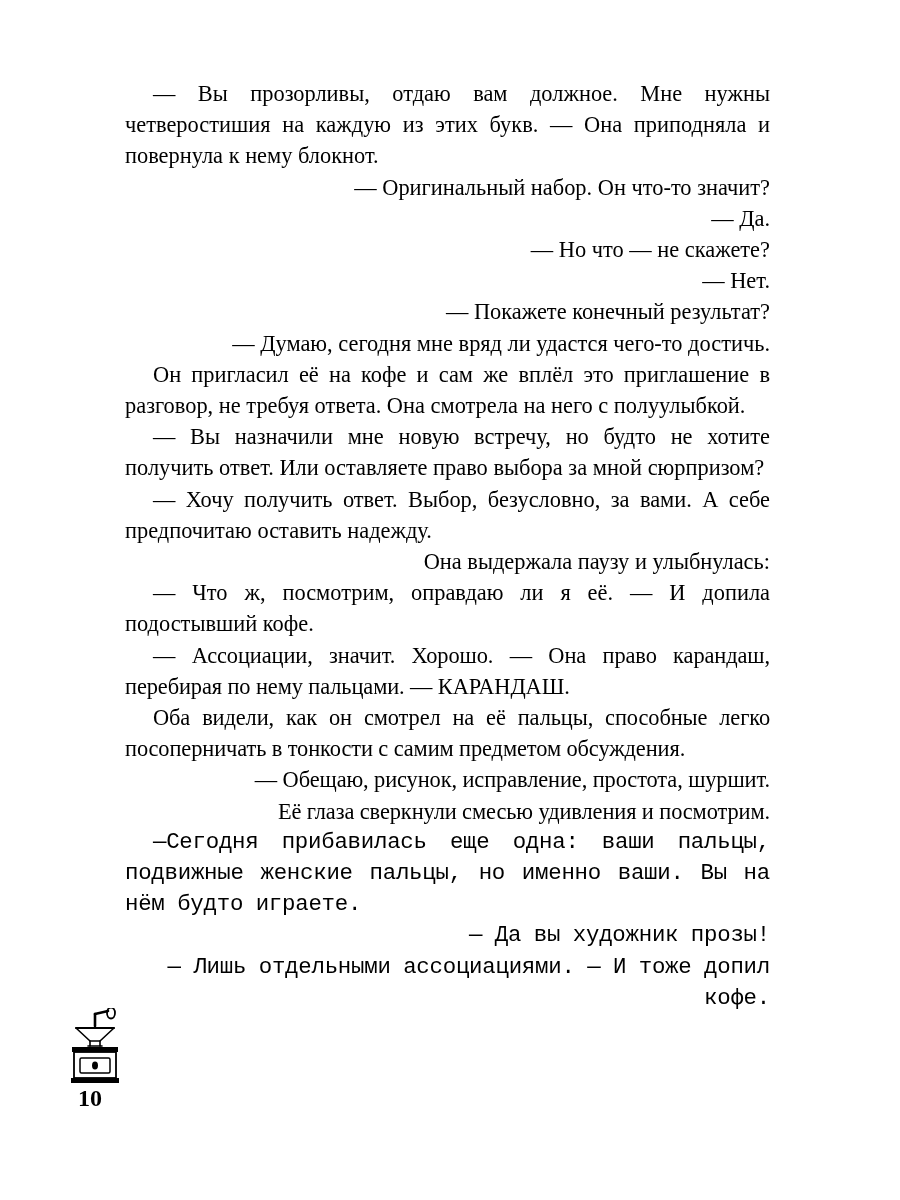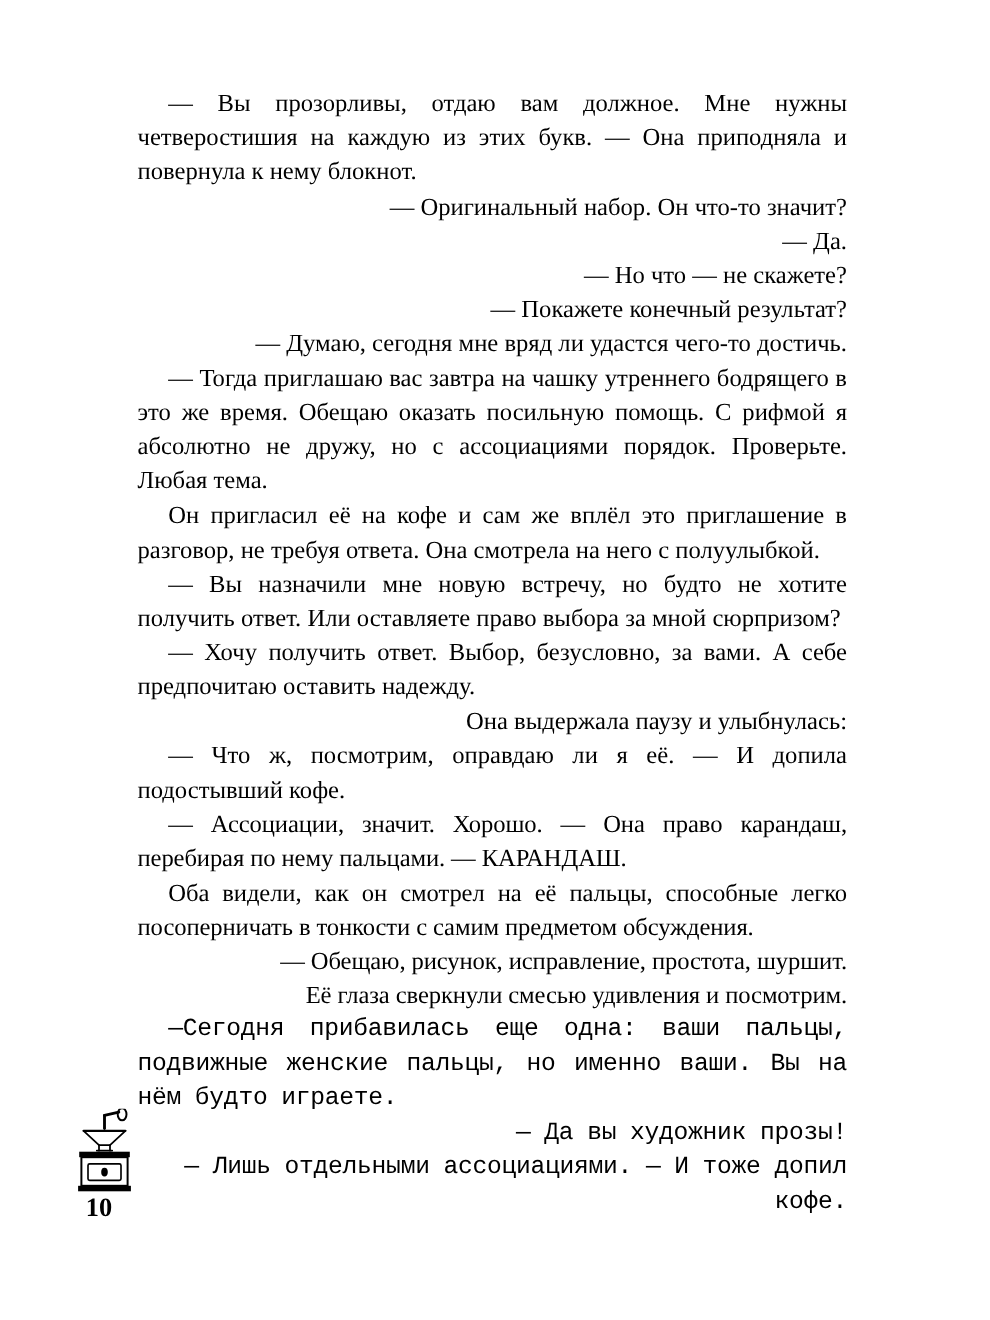--- a/index.html
+++ b/index.html
@@ -83,23 +83,23 @@
 </head>
 <body>
 
 <div class="page">
 
   <div class="text-column">
     <p class="para">— Вы прозорливы, отдаю вам должное. Мне нужны четверостишия на каждую из этих букв. — Она приподняла и повернула к нему блокнот.</p>
     <p class="para ragged">— Оригинальный набор. Он что-то значит?</p>
     <p class="para ragged">— Да.</p>
     <p class="para ragged">— Но что — не скажете?</p>
+    <p class="para ragged">— Нет.</p>
     <p class="para ragged">— Покажете конечный результат?</p>
     <p class="para ragged">— Думаю, сегодня мне вряд ли удастся чего-то достичь.</p>
-    <p class="para">— Тогда приглашаю вас завтра на чашку утреннего бодрящего в это же время. Обещаю оказать посильную помощь. С рифмой я абсолютно не дружу, но с ассоциациями порядок. Проверьте. Любая тема.</p>
     <p class="para">Он пригласил её на кофе и сам же вплёл это приглашение в разговор, не требуя ответа. Она смотрела на него с полуулыбкой.</p>
     <p class="para">— Вы назначили мне новую встречу, но будто не хотите получить ответ. Или оставляете право выбора за мной сюрпризом?</p>
     <p class="para">— Хочу получить ответ. Выбор, безусловно, за вами. А себе предпочитаю оставить надежду.</p>
     <p class="para ragged">Она выдержала паузу и улыбнулась:</p>
     <p class="para">— Что ж, посмотрим, оправдаю ли я её. — И допила подостывший кофе.</p>
     <p class="para tight">— Ассоциации, значит. Хорошо. — Она право карандаш, перебирая по нему пальцами. — КАРАНДАШ.</p>
     <p class="para tight">Оба видели, как он смотрел на её пальцы, способные легко посоперничать в тонкости с самим предметом обсуждения.</p>
     <p class="para ragged tight">— Обещаю, рисунок, исправление, простота, шуршит.</p>
     <p class="para ragged tight">Её глаза сверкнули смесью удивления и посмотрим.</p>
     <p class="para condensed">—Сегодня прибавилась еще одна: ваши пальцы, подвижные женские пальцы, но именно ваши. Вы на нём будто играете.</p>

